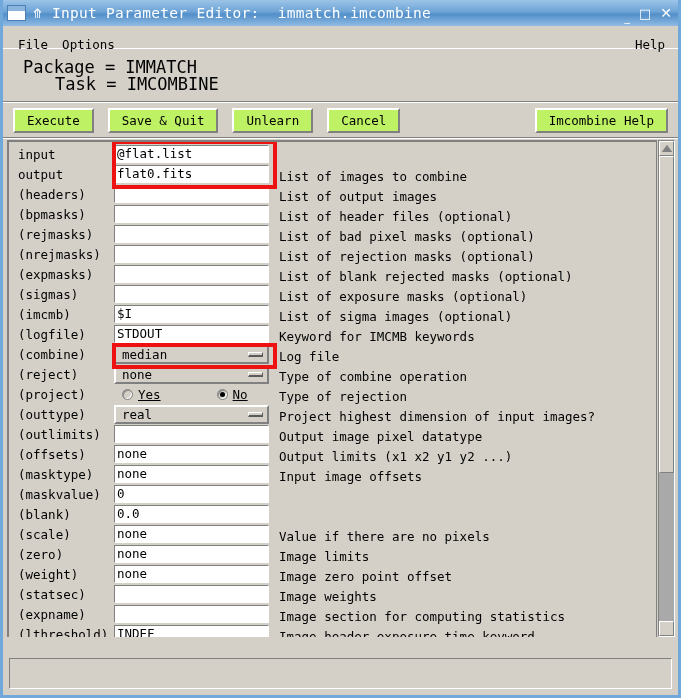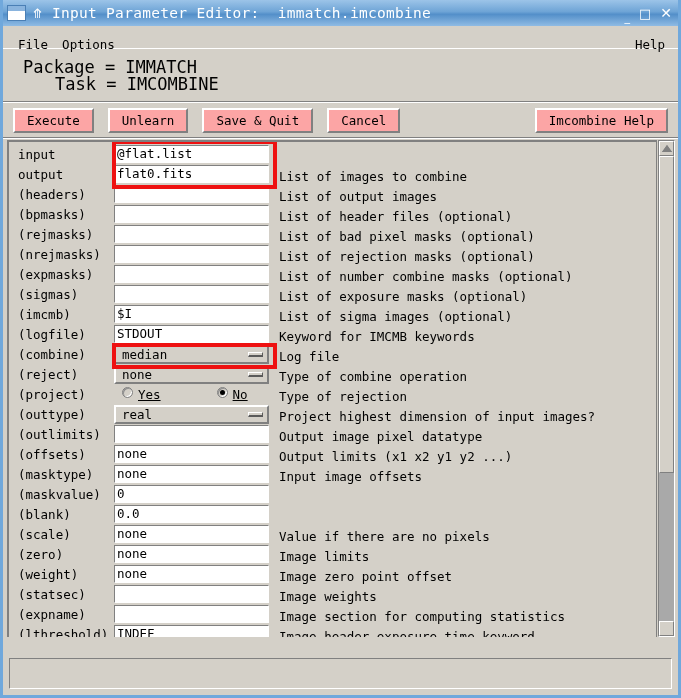--- a/index.html
+++ b/index.html
@@ -128,21 +128,21 @@
     height: 36px;
     display: flex;
     align-items: center;
     padding: 0 10px;
     box-sizing: border-box;
     border-top: 1px solid #ffffff;
     border-bottom: 1px solid #808080;
     position: relative;
   }
   .btn {
-    background: #fca5a5;
+    background: #bef264;
     border-top: 2px solid #ffffff;
     border-left: 2px solid #ffffff;
     border-right: 2px solid #808080;
     border-bottom: 2px solid #808080;
     font-family: "DejaVu Sans Mono", monospace;
     font-size: 12.5px;
     color: #000;
     padding: 3px 12px;
     margin-right: 14px;
     white-space: pre;
@@ -245,20 +245,21 @@
   .radios {
     width: 155px;
     display: flex;
     align-items: center;
     font-size: 12.5px;
     padding-left: 8px;
     box-sizing: border-box;
   }
   .radio-opt {
     display: flex;
+    align-items: center;
     white-space: pre;
   }
   .radio-opt.second { margin-left: 56px; }
   .radio-mark {
     width: 11px;
     height: 11px;
     border-radius: 50%;
     background: #d4d0c8;
     border: 1px solid #808080;
     box-shadow: inset 1px 1px 0 #909090, inset -1px -1px 0 #ffffff;
@@ -425,22 +426,22 @@
     <div class="menu-item">Help</div>
   </div>
 
   <div class="pkg-area">
     <div class="pkg-line">Package = IMMATCH</div>
     <div class="pkg-line task">Task = IMCOMBINE</div>
   </div>
 
   <div class="btnbar">
     <div class="btn">Execute</div>
+    <div class="btn">Save &amp; Quit</div>
     <div class="btn">Unlearn</div>
-    <div class="btn">Save &amp; Quit</div>
     <div class="btn">Cancel</div>
     <div class="btn-spacer"></div>
     <div class="btn help-btn">Imcombine Help</div>
   </div>
 
   <div class="param-panel">
     <div class="param-scrollarea">
       <div class="rows" id="rows">
           <div class="prow">
             <div class="pname">input</div>
@@ -475,21 +476,21 @@
             <div class="pfield">
               <div class="entry"></div>
             </div>
             <div class="pdesc">List of rejection masks (optional)</div>
           </div>
           <div class="prow">
             <div class="pname">(nrejmasks)</div>
             <div class="pfield">
               <div class="entry"></div>
             </div>
-            <div class="pdesc">List of number combine masks (optional)</div>
+            <div class="pdesc">List of blank rejected masks (optional)</div>
           </div>
           <div class="prow">
             <div class="pname">(expmasks)</div>
             <div class="pfield">
               <div class="entry"></div>
             </div>
             <div class="pdesc">List of exposure masks (optional)</div>
           </div>
           <div class="prow">
             <div class="pname">(sigmas)</div>

